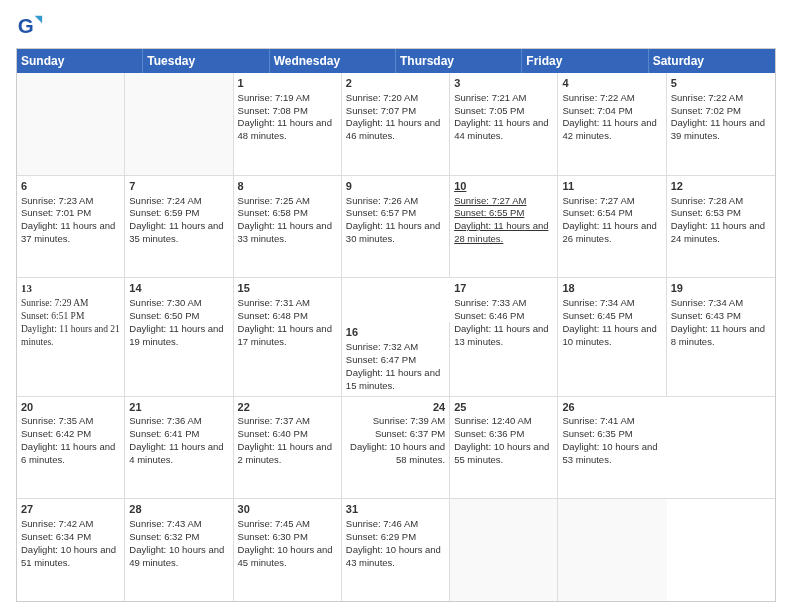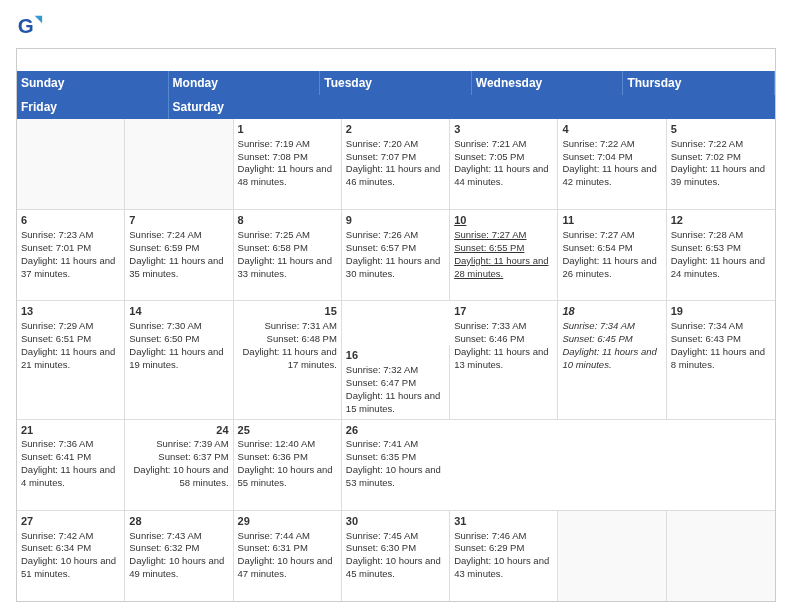--- a/index.html
+++ b/index.html
@@ -61,23 +61,22 @@
       color: #555;
     }
     .calendar {
       flex: 1;
       display: flex;
       flex-direction: column;
       border: 1px solid #ccc;
     }
     .cal-header-row {
       display: grid;
-      grid-template-columns: repeat(5, 1fr);
+      grid-template-columns: repeat(6, 1fr);
       background: #3366bb;
-      margin-top: 22px;
     }
     .cal-header-cell {
       color: #fff;
       font-size: 12px;
       font-weight: bold;
       padding: 5px 4px;
       border-right: 1px solid #5588cc;
       text-align: left;
     }
     .cal-header-cell:last-child { border-right: none; }
@@ -130,21 +129,20 @@
     </div>
     <div class="title-block">
       <div class="month-title"></div>
       <div class="location"></div>
     </div>
   </div>
 
   <div class="calendar">
     <div class="cal-header-row">
     <div class="cal-header-cell">Sunday</div>
-        <div class="cal-header-cell">Monday</div>
         <div class="cal-header-cell">Tuesday</div>
         <div class="cal-header-cell">Wednesday</div>
         <div class="cal-header-cell">Thursday</div>
         <div class="cal-header-cell">Friday</div>
         <div class="cal-header-cell">Saturday</div>
       </div>
     <div class="cal-body">
     <div class="cal-row">
           <div class="cal-cell empty"></div>
           <div class="cal-cell empty"></div>
@@ -181,66 +179,69 @@
 Sunset: 6:55 PM</span><span class="daylight">
 Daylight: 11 hours and 28 minutes.</span></div>
           <div class="cal-cell" style="white-space: pre-line;"><span class="day-num">11</span><span class="sunrise">Sunrise: 7:27 AM</span> <span class="sunset">
 Sunset: 6:54 PM</span><span class="daylight">
 Daylight: 11 hours and 26 minutes.</span></div>
           <div class="cal-cell" style="white-space: pre-line;"><span class="day-num">12</span><span class="sunrise">Sunrise: 7:28 AM</span> <span class="sunset">
 Sunset: 6:53 PM</span><span class="daylight">
 Daylight: 11 hours and 24 minutes.</span></div>
         </div>
         <div class="cal-row">
-          <div class="cal-cell" style="white-space: pre-line;"><span class="day-num">13</span><span class="sunrise">Sunrise: 7:29 AM</span> <span class="sunset">
+          <div class="cal-cell" style="white-space: pre-line; font-family: Liberation Serif, serif;"><span class="day-num">13</span><span class="sunrise">Sunrise: 7:29 AM</span> <span class="sunset">
 Sunset: 6:51 PM</span><span class="daylight">
 Daylight: 11 hours and 21 minutes.</span></div>
           <div class="cal-cell" style="white-space: pre-line;"><span class="day-num">14</span><span class="sunrise">Sunrise: 7:30 AM</span> <span class="sunset">
 Sunset: 6:50 PM</span><span class="daylight">
 Daylight: 11 hours and 19 minutes.</span></div>
-          <div class="cal-cell" style="white-space: pre-line; text-align: right;"><span class="day-num">15</span><span class="sunrise">Sunrise: 7:31 AM</span> <span class="sunset">
+          <div class="cal-cell" style="white-space: pre-line;"><span class="day-num">15</span><span class="sunrise">Sunrise: 7:31 AM</span> <span class="sunset">
 Sunset: 6:48 PM</span><span class="daylight">
 Daylight: 11 hours and 17 minutes.</span></div>
           <div class="cal-cell" style="white-space: pre-line; margin-top: 44px;"><span class="day-num">16</span><span class="sunrise">Sunrise: 7:32 AM</span> <span class="sunset">
 Sunset: 6:47 PM</span><span class="daylight">
 Daylight: 11 hours and 15 minutes.</span></div>
           <div class="cal-cell" style="white-space: pre-line;"><span class="day-num">17</span><span class="sunrise">Sunrise: 7:33 AM</span> <span class="sunset">
 Sunset: 6:46 PM</span><span class="daylight">
 Daylight: 11 hours and 13 minutes.</span></div>
-          <div class="cal-cell" style="white-space: pre-line; font-style: italic;"><span class="day-num">18</span><span class="sunrise">Sunrise: 7:34 AM</span> <span class="sunset">
+          <div class="cal-cell" style="white-space: pre-line;"><span class="day-num">18</span><span class="sunrise">Sunrise: 7:34 AM</span> <span class="sunset">
 Sunset: 6:45 PM</span><span class="daylight">
 Daylight: 11 hours and 10 minutes.</span></div>
           <div class="cal-cell" style="white-space: pre-line;"><span class="day-num">19</span><span class="sunrise">Sunrise: 7:34 AM</span> <span class="sunset">
 Sunset: 6:43 PM</span><span class="daylight">
 Daylight: 11 hours and 8 minutes.</span></div>
         </div>
         <div class="cal-row">
+          <div class="cal-cell" style="white-space: pre-line;"><span class="day-num">20</span><span class="sunrise">Sunrise: 7:35 AM</span> <span class="sunset">
+Sunset: 6:42 PM</span><span class="daylight">
+Daylight: 11 hours and 6 minutes.</span></div>
           <div class="cal-cell" style="white-space: pre-line;"><span class="day-num">21</span><span class="sunrise">Sunrise: 7:36 AM</span> <span class="sunset">
 Sunset: 6:41 PM</span><span class="daylight">
 Daylight: 11 hours and 4 minutes.</span></div>
+          <div class="cal-cell" style="white-space: pre-line;"><span class="day-num">22</span><span class="sunrise">Sunrise: 7:37 AM</span> <span class="sunset">
+Sunset: 6:40 PM</span><span class="daylight">
+Daylight: 11 hours and 2 minutes.</span></div>
           <div class="cal-cell" style="white-space: pre-line; text-align: right;"><span class="day-num">24</span><span class="sunrise">Sunrise: 7:39 AM</span> <span class="sunset">
 Sunset: 6:37 PM</span><span class="daylight">
 Daylight: 10 hours and 58 minutes.</span></div>
           <div class="cal-cell" style="white-space: pre-line;"><span class="day-num">25</span><span class="sunrise">Sunrise: 12:40 AM</span> <span class="sunset">
 Sunset: 6:36 PM</span><span class="daylight">
 Daylight: 10 hours and 55 minutes.</span></div>
           <div class="cal-cell" style="white-space: pre-line;"><span class="day-num">26</span><span class="sunrise">Sunrise: 7:41 AM</span> <span class="sunset">
 Sunset: 6:35 PM</span><span class="daylight">
 Daylight: 10 hours and 53 minutes.</span></div>
         </div>
         <div class="cal-row">
           <div class="cal-cell" style="white-space: pre-line;"><span class="day-num">27</span><span class="sunrise">Sunrise: 7:42 AM</span> <span class="sunset">
 Sunset: 6:34 PM</span><span class="daylight">
 Daylight: 10 hours and 51 minutes.</span></div>
           <div class="cal-cell" style="white-space: pre-line;"><span class="day-num">28</span><span class="sunrise">Sunrise: 7:43 AM</span> <span class="sunset">
 Sunset: 6:32 PM</span><span class="daylight">
 Daylight: 10 hours and 49 minutes.</span></div>
-          <div class="cal-cell" style="white-space: pre-line;"><span class="day-num">29</span><span class="sunrise">Sunrise: 7:44 AM</span> <span class="sunset">
-Sunset: 6:31 PM</span><span class="daylight">
-Daylight: 10 hours and 47 minutes.</span></div>
           <div class="cal-cell" style="white-space: pre-line;"><span class="day-num">30</span><span class="sunrise">Sunrise: 7:45 AM</span> <span class="sunset">
 Sunset: 6:30 PM</span><span class="daylight">
 Daylight: 10 hours and 45 minutes.</span></div>
           <div class="cal-cell" style="white-space: pre-line;"><span class="day-num">31</span><span class="sunrise">Sunrise: 7:46 AM</span> <span class="sunset">
 Sunset: 6:29 PM</span><span class="daylight">
 Daylight: 10 hours and 43 minutes.</span></div>
           <div class="cal-cell empty"></div>
           <div class="cal-cell empty"></div>
         </div>
       </div>

